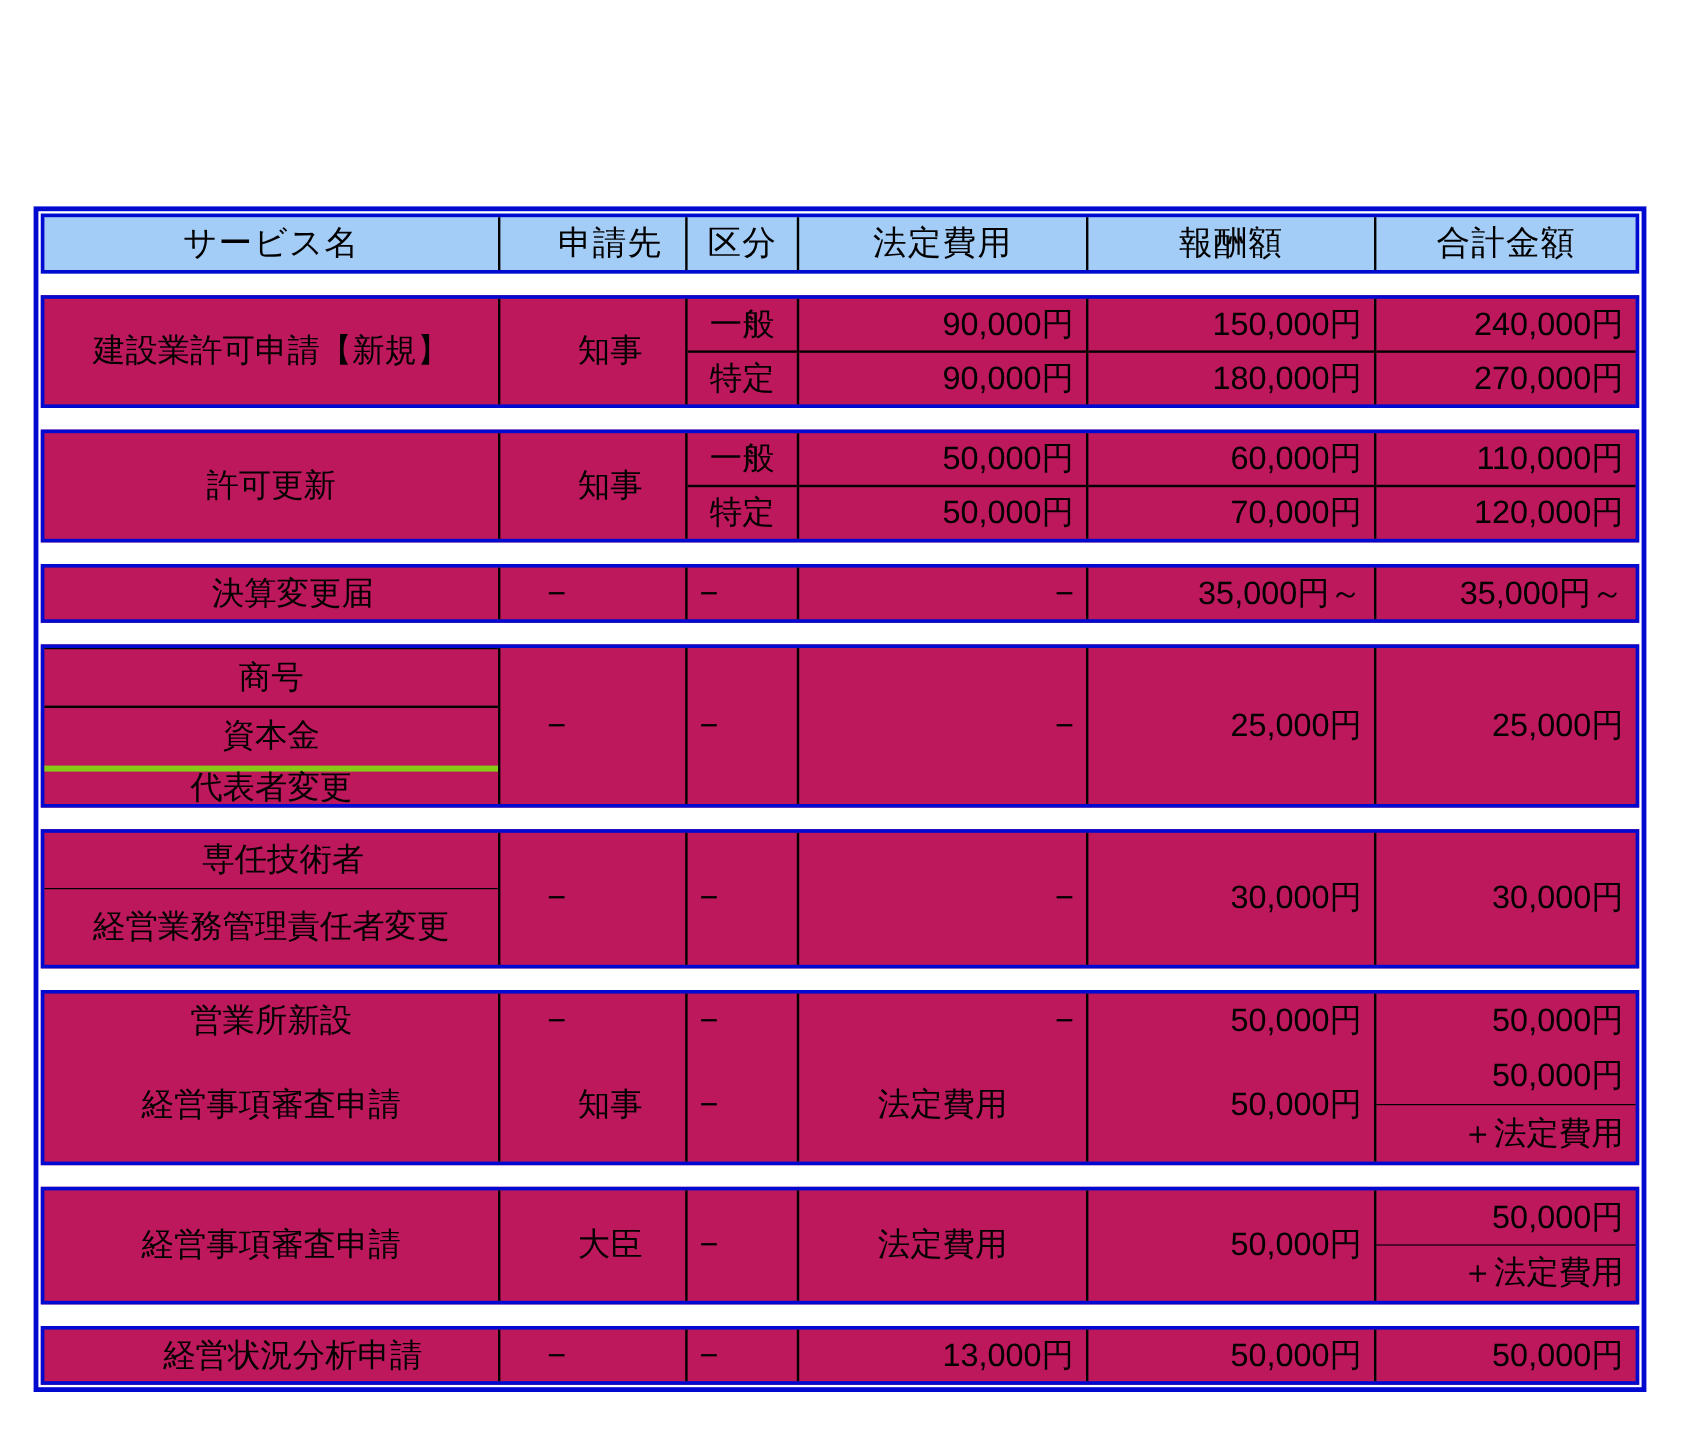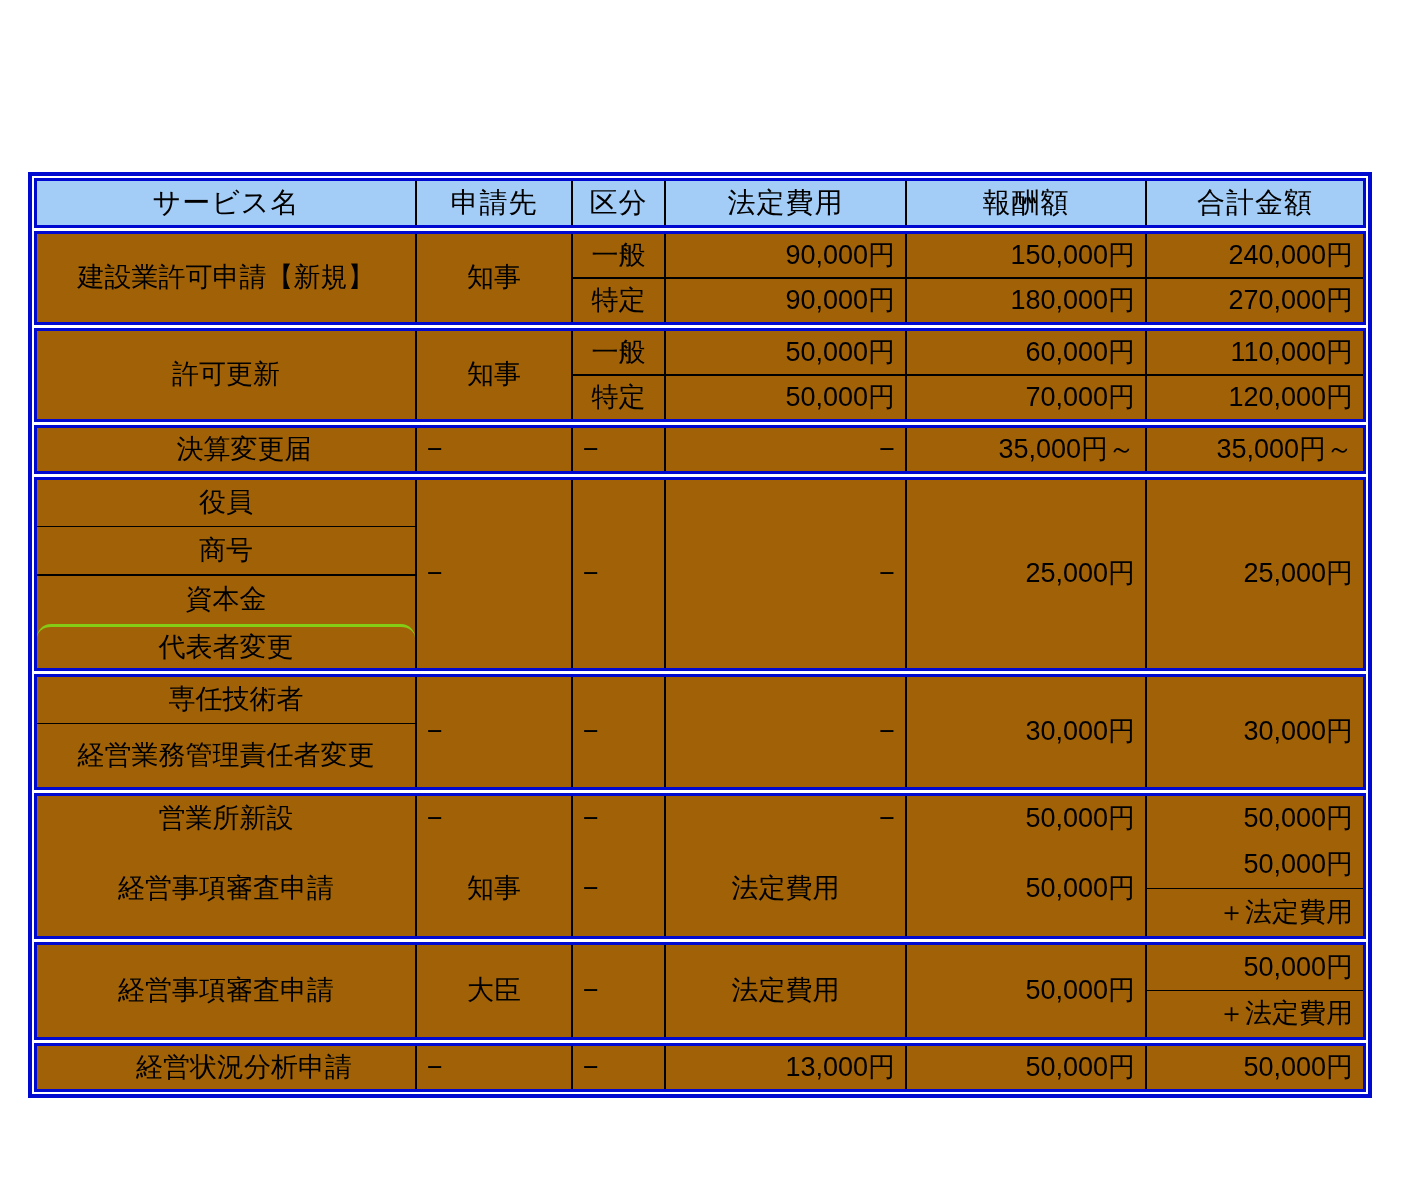--- a/index.html
+++ b/index.html
@@ -5,50 +5,50 @@
   html,body{margin:0;padding:0;background:#ffffff;}
   .page{
     position:relative;width:1413px;height:1200px;background:#ffffff;
     font-family:"Liberation Sans","DejaVu Sans",sans-serif;color:#000;
   }
   .fee-table{
     position:absolute;left:28px;top:172px;width:1344px;
     border:4px solid #0009cf;padding:2px;box-sizing:border-box;background:#ffffff;
   }
   .block{
-    display:flex;border:3px solid #0009cf;margin-top:3px;
-    background:#a16207;box-sizing:border-box;
+    display:flex;border:3px solid #0009cf;margin-top:18px;
+    background:#be185d;box-sizing:border-box;
   }
   .block:first-child{margin-top:0;}
   .block.header{background:#a3cdf7;}
   .col{box-sizing:border-box;display:flex;flex-direction:column;min-width:0;}
   .col + .col{border-left:2px solid #000;}
   .w-service{flex:0 0 378px;}
-  .w-dest{flex:0 0 156px;}
+  .w-dest{flex:0 0 156px;padding-left:29px;}
   .w-cat{flex:0 0 93px;}
   .w-legal{flex:0 0 241px;}
   .w-reward{flex:0 0 240px;justify-content:flex-end;}
   .w-total{flex:1 1 auto;}
   .cell{
     display:flex;align-items:center;justify-content:center;
     font-size:27px;line-height:1.1;box-sizing:border-box;white-space:nowrap;
   }
   .cell.head{font-size:28px;letter-spacing:1px;}
   .cell.grow{flex:1 1 auto;}
   .cell.right{justify-content:flex-end;padding-right:10px;}
   .cell.left{justify-content:flex-start;padding-left:10px;}
   
   .hh{height:44px;}
   .h43{height:43px;padding-left:36px;}
   .r1{height:43px;}
   .r2{height:45px;border-top:2px solid #000;}
   .s1{height:46px;}
   .s2{height:48px;border-top:1px solid #000;}
   .s3{height:50px;border-top:2px solid #000;}
-  .s4{height:44px;border-top:3px solid #84cc16;border-radius:14px;}
+  .s4{height:32px;border-top:5px solid #84cc16;}
   .t1{height:46px;padding-left:20px;}
   .t2{height:64px;border-top:1px solid #000;}
   .u1{height:46px;}
   .u2{height:46px;}
   .u3{height:48px;border-top:1px solid #000;}
   .v1{height:45px;}
   .v2{height:47px;border-top:1px solid #000;}
 </style>
 </head>
 <body>
@@ -143,21 +143,20 @@
       <div class="col w-reward">
         <div class="cell h43 grow right">35,000円～</div>
       </div>
       <div class="col w-total">
         <div class="cell h43 grow right">35,000円～</div>
       </div>
     </div>
 
     <div class="block">
       <div class="col w-service">
-        <div class="cell s1">役員</div>
         <div class="cell s2">商号</div>
         <div class="cell s3">資本金</div>
         <div class="cell s4">代表者変更</div>
       </div>
       <div class="col w-dest">
         <div class="cell grow left">−</div>
       </div>
       <div class="col w-cat">
         <div class="cell grow left">−</div>
       </div>

